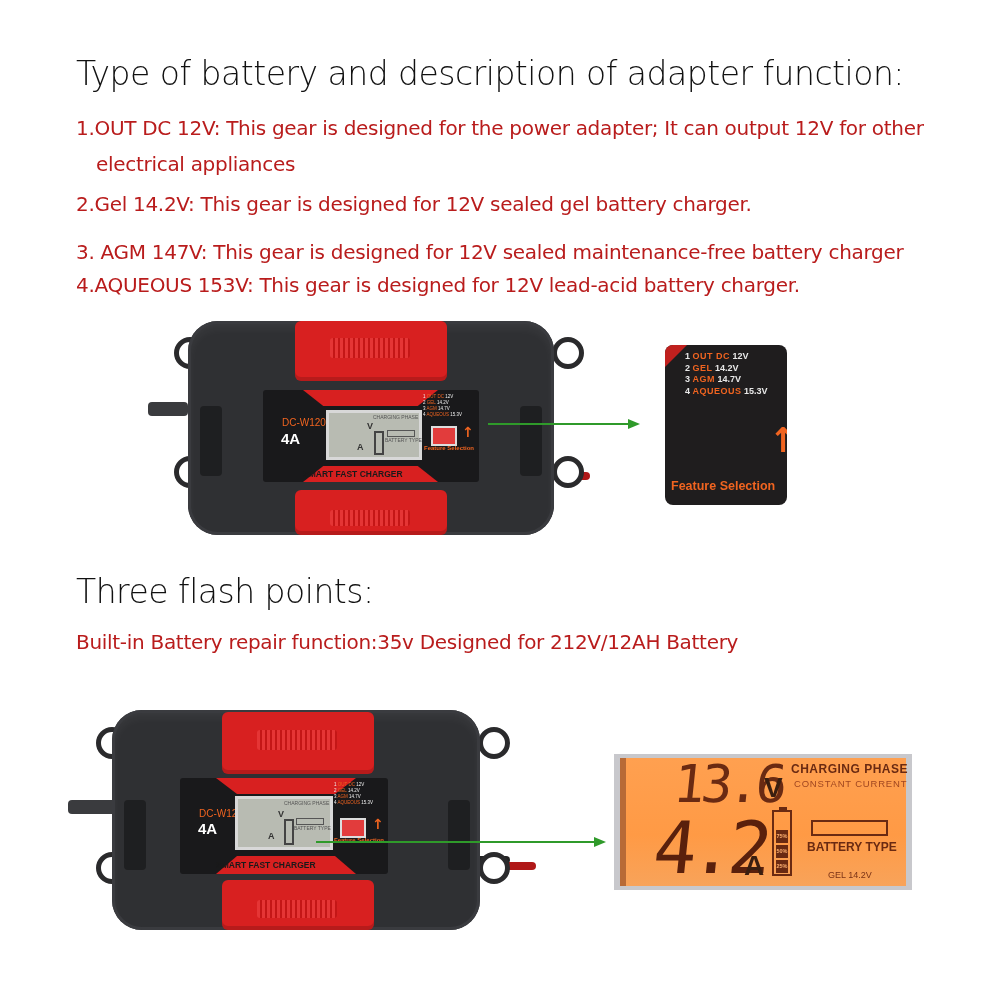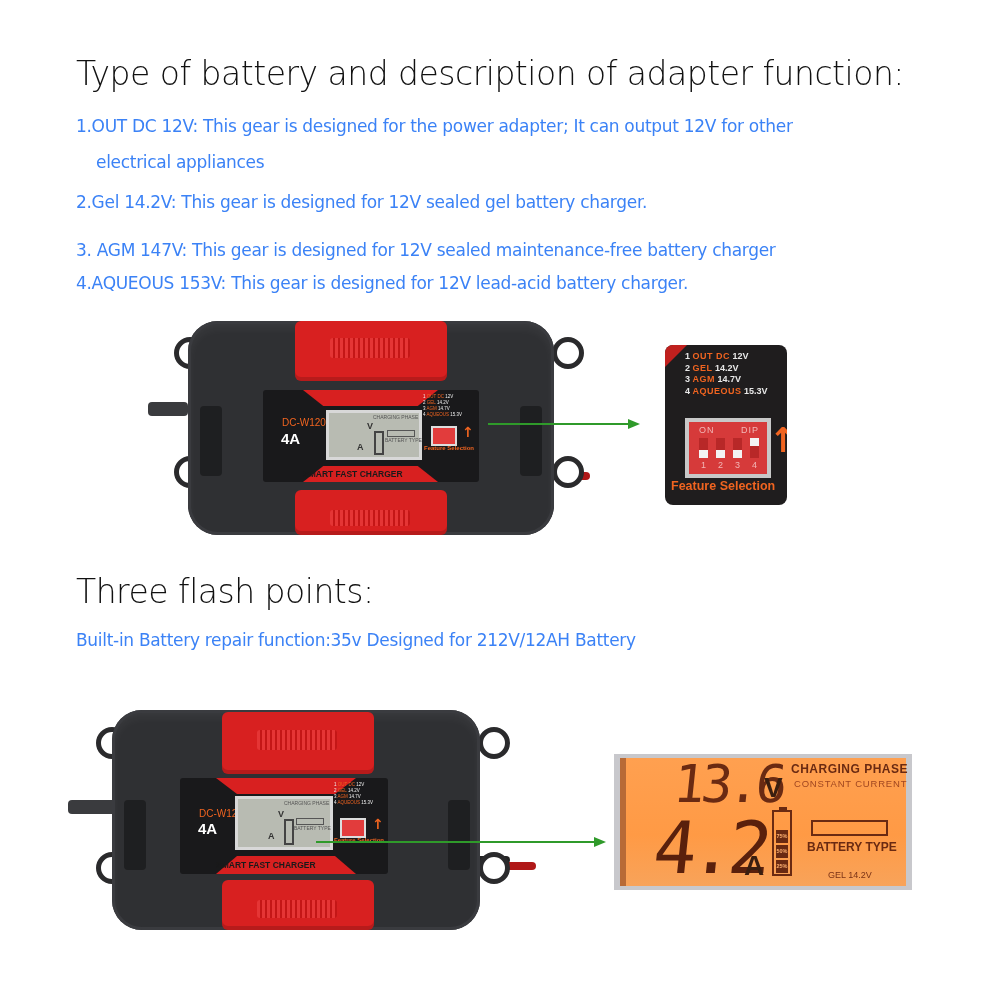--- a/index.html
+++ b/index.html
@@ -1,20 +1,20 @@
 <!DOCTYPE html>
 <html><head>
 <meta charset="utf-8">
 <style>
   html, body { margin:0; padding:0; }
   body { width:1000px; height:1000px; background:#ffffff; position:relative; overflow:hidden;
          font-family:"DejaVu Sans", sans-serif; color:#111; }
   .abs { position:absolute; }
   .h1 { font-family:"DejaVu Sans", sans-serif; font-weight:300; font-size:33px; color:#111; letter-spacing:-0.5px; white-space:nowrap; }
-  .p { font-family:"DejaVu Sans", sans-serif; font-size:17px; color:#3b82f6; white-space:nowrap; letter-spacing:-0.3px; }
+  .p { font-family:"DejaVu Sans", sans-serif; font-size:20px; color:#b91c1c; white-space:nowrap; letter-spacing:-0.3px; }
 
   
   .charger { position:absolute; }
   .charger .tab { position:absolute; width:22px; height:22px; border:5px solid #2a2a2c; border-radius:50%; background:#fff; }
   .charger .body { position:absolute; background:#2f3033; border-radius:30px;
         box-shadow: inset 0 0 0 3px #3a3b3f, inset 0 6px 12px rgba(255,255,255,0.06); }
   .charger .notch-l, .charger .notch-r { position:absolute; width:22px; height:70px; background:#1e1f21; border-radius:4px; }
   .charger .red-top, .charger .red-bot { position:absolute; background:#d82020; border-radius:6px;
         box-shadow: inset 0 -4px 0 rgba(0,0,0,0.15); }
   .charger .grip { position:absolute; background:repeating-linear-gradient(90deg,#e53535 0 3px,#c41616 3px 5px); border-radius:3px; }
@@ -125,40 +125,20 @@
 <div class="green-arrow" style="left:488px; top:423px; width:142px;"></div>
 
 <div class="feature-panel">
   <div class="corner"></div>
   <div class="list">
     <div><span class="n">1</span> <span class="nm">OUT DC</span> <span>12V</span></div>
     <div><span class="n">2</span> <span class="nm">GEL</span> <span>14.2V</span></div>
     <div><span class="n">3</span> <span class="nm">AGM</span> <span>14.7V</span></div>
     <div><span class="n">4</span> <span class="nm">AQUEOUS</span> <span>15.3V</span></div>
   </div>
-  <div class="dipbox">
-    <span class="on">ON</span>
-    <span class="dipl">DIP</span>
-    <div class="sw" style="left:10px;">
-        <div class="knob" style="top:12px;"></div>
-      </div>
-    <div class="sw" style="left:27px;">
-        <div class="knob" style="top:12px;"></div>
-      </div>
-    <div class="sw" style="left:44px;">
-        <div class="knob" style="top:12px;"></div>
-      </div>
-    <div class="sw" style="left:61px;">
-        <div class="knob" style="top:0px;"></div>
-      </div>
-    <span class="num" style="left:12px;">1</span>
-    <span class="num" style="left:29px;">2</span>
-    <span class="num" style="left:46px;">3</span>
-    <span class="num" style="left:63px;">4</span>
-  </div>
   <div class="up">↑</div>
   <div class="title">Feature Selection</div>
 </div>
 
 <div class="abs h1" style="left:76px; top:572px;">Three flash points:</div>
 <div class="abs p" style="left:76px; top:630px;">Built-in Battery repair function:35v Designed for 212V/12AH Battery</div>
 
 <div class="charger" style="left:0; top:0;">
   <div class="cable" style="left:68px; top:800px; width:50px; height:14px; background:#3a3b3e;"></div>
   <div class="cable" style="left:470px; top:862px; width:66px; height:8px; background:#b01818;"></div>

